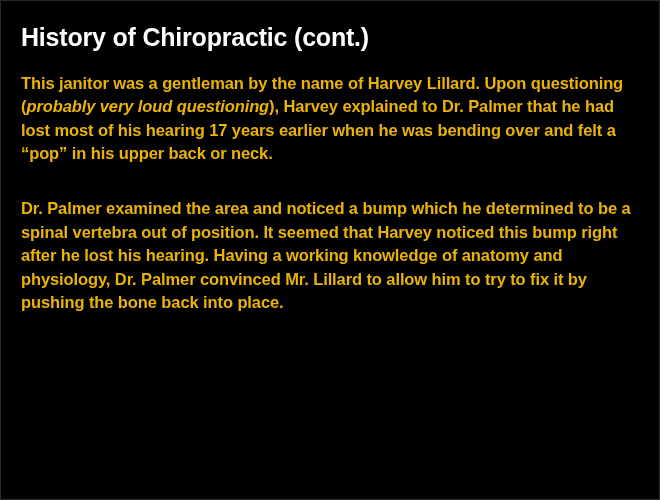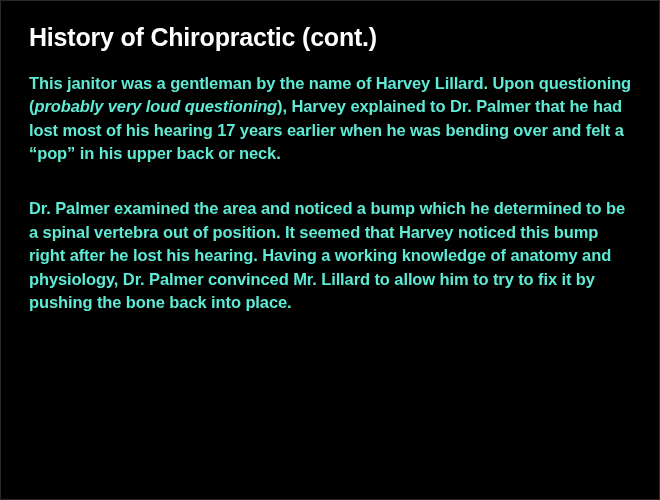--- a/index.html
+++ b/index.html
@@ -13,37 +13,37 @@
     height: 500px;
     background: #000000;
     border: 1px solid #2a2a2a;
     box-sizing: border-box;
     overflow: hidden;
     font-family: "Liberation Sans", sans-serif;
     color: #ffffff;
   }
   .content {
     position: absolute;
-    left: 28px;
+    left: 20px;
     top: 22px;
     right: 22px;
   }
   .slide-title {
     font-size: 25px;
     font-weight: bold;
     letter-spacing: -0.2px;
     line-height: 1.15;
     margin: 0 0 20px 0;
     color: #ffffff;
   }
   .para {
     font-size: 16.5px;
     font-weight: bold;
     line-height: 1.42;
-    color: #5eead4;
+    color: #eab308;
     margin: 0;
     letter-spacing: -0.1px;
   }
   .para + .para {
     margin-top: 32px;
   }
   .para em {
     font-style: italic;
     font-weight: bold;
   }

